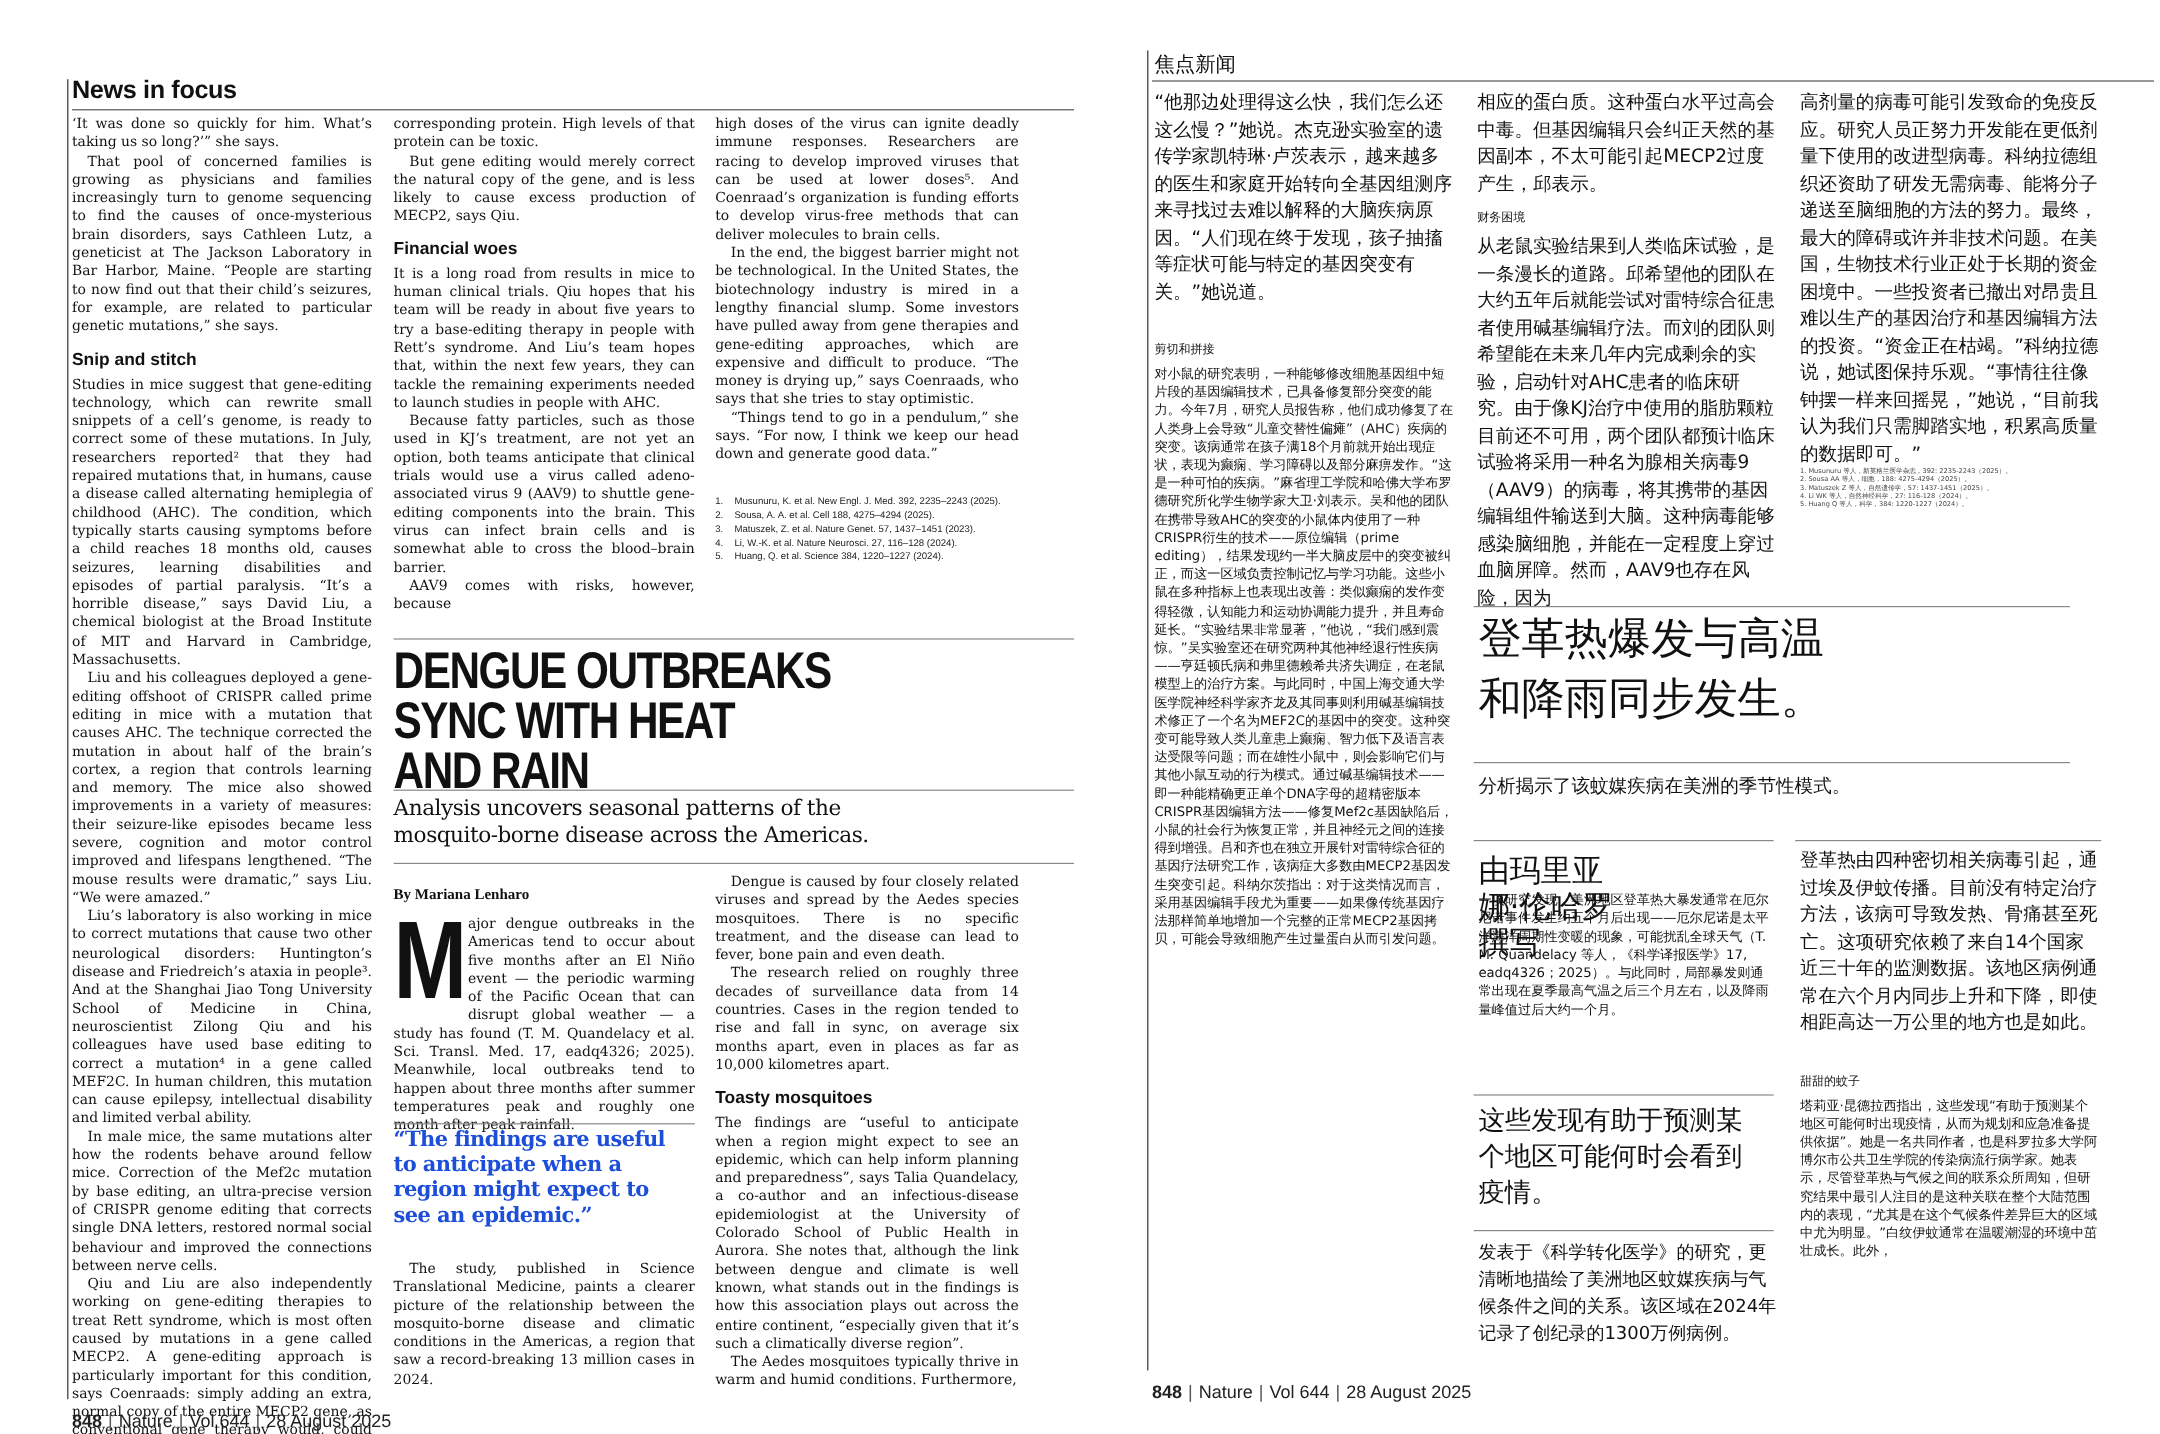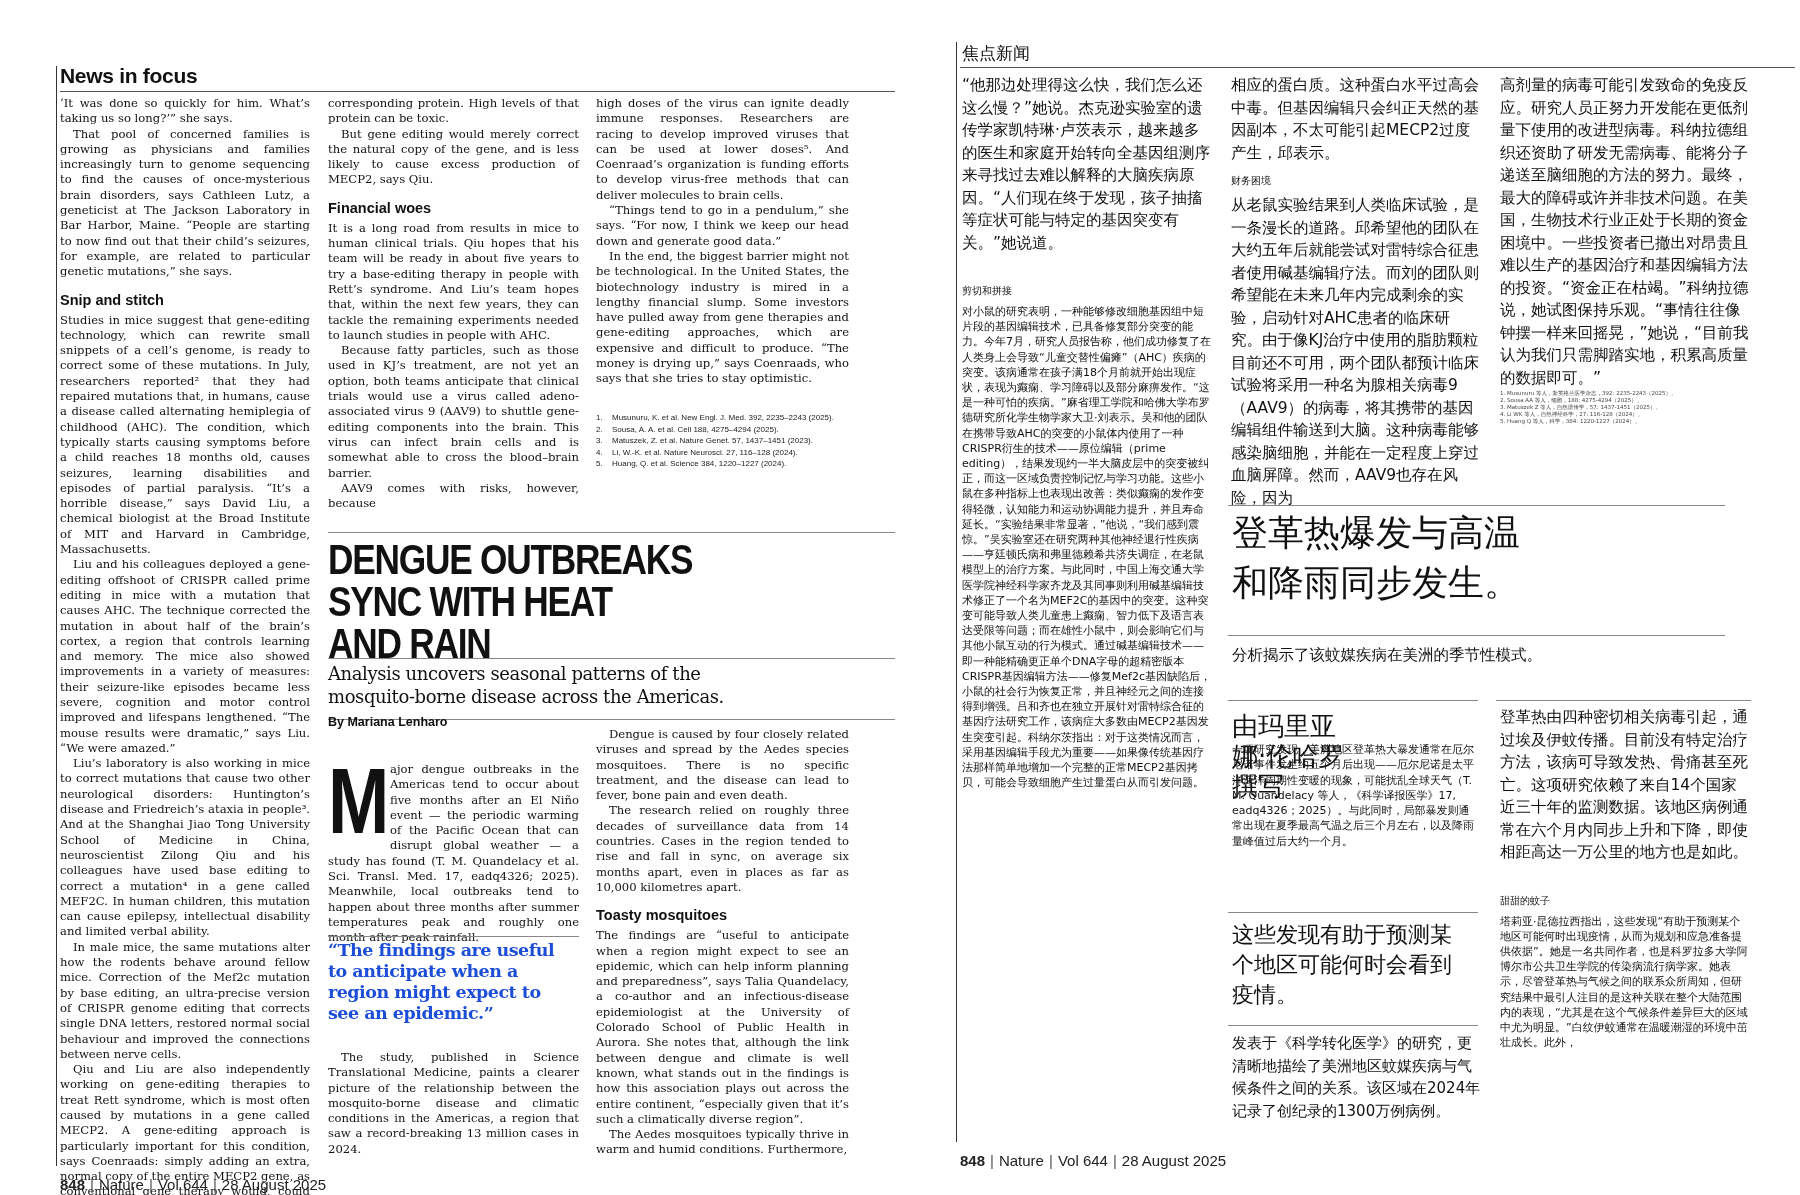--- a/index.html
+++ b/index.html
@@ -71,22 +71,22 @@
     <p class="noindent">corresponding protein. High levels of that protein can be toxic.</p>
     <p>But gene editing would merely correct the natural copy of the gene, and is less likely to cause excess production of MECP2, says Qiu.</p>
     <h3>Financial woes</h3>
     <p class="noindent">It is a long road from results in mice to human clinical trials. Qiu hopes that his team will be ready in about five years to try a base-editing therapy in people with Rett’s syndrome. And Liu’s team hopes that, within the next few years, they can tackle the remaining experiments needed to launch studies in people with AHC.</p>
     <p>Because fatty particles, such as those used in KJ’s treatment, are not yet an option, both teams anticipate that clinical trials would use a virus called adeno-associated virus 9 (AAV9) to shuttle gene-editing components into the brain. This virus can infect brain cells and is somewhat able to cross the blood–brain barrier.</p>
     <p>AAV9 comes with risks, however, because</p>
   </div>
 
   <div class="col" style="left:596px; top:72px; width:253px;">
     <p class="noindent">high doses of the virus can ignite deadly immune responses. Researchers are racing to develop improved viruses that can be used at lower doses⁵. And Coenraad’s organization is funding efforts to develop virus-free methods that can deliver molecules to brain cells.</p>
+    <p>In the end, the biggest barrier might not be technological. In the United States, the biotechnology industry is mired in a lengthy financial slump. Some investors have pulled away from gene therapies and gene-editing approaches, which are expensive and difficult to produce. “The money is drying up,” says Coenraads, who says that she tries to stay optimistic.</p>
     <p>“Things tend to go in a pendulum,” she says. “For now, I think we keep our head down and generate good data.”</p>
-    <p>In the end, the biggest barrier might not be technological. In the United States, the biotechnology industry is mired in a lengthy financial slump. Some investors have pulled away from gene therapies and gene-editing approaches, which are expensive and difficult to produce. “The money is drying up,” says Coenraads, who says that she tries to stay optimistic.</p>
   </div>
 
   <ul class="refs" style="left:596px; top:388px; width:260px;">
     <li>
         <span class="num">1.</span>
         <span>Musunuru, K. et al. New Engl. J. Med. 392, 2235–2243 (2025).</span>
       </li>
     <li>
         <span class="num">2.</span>
         <span>Sousa, A. A. et al. Cell 188, 4275–4294 (2025).</span>
@@ -107,21 +107,21 @@
 
   <div class="hrule" style="left:328px; top:508px; width:567px; background:#888;"></div>
   <div class="headline" style="left:328px; top:514px;">
     <div>DENGUE OUTBREAKS</div>
     <div>SYNC WITH HEAT</div>
     <div>AND RAIN</div>
   </div>
   <div class="hrule" style="left:328px; top:634px; width:567px; background:#888;"></div>
   <div class="standfirst" style="left:328px; top:638px; width:420px;">Analysis uncovers seasonal patterns of the mosquito-borne disease across the Americas.</div>
   <div class="hrule" style="left:328px; top:695px; width:567px; background:#888;"></div>
-  <div class="byline" style="left:328px; top:691px;">By Mariana Lenharo</div>
+  <div class="byline" style="left:328px; top:714px;font-family:Liberation Serif, serif;">By Mariana Lenharo</div>
 
   <div class="col" style="left:328px; top:738px; width:251px;">
     <p class="noindent"><span class="dropcap">M</span><span>ajor dengue outbreaks in the Americas tend to occur about five months after an El Niño event — the periodic warming of the Pacific Ocean that can disrupt global weather — a study has found (T. M. Quandelacy et al. Sci. Transl. Med. 17, eadq4326; 2025). Meanwhile, local outbreaks tend to happen about three months after summer temperatures peak and roughly one month after peak rainfall.</span></p>
   </div>
   <div class="hrule" style="left:328px; top:912px; width:251px; background:#888;"></div>
   <div class="pullquote" style="left:328px; top:916px; width:230px;">“The findings are useful to anticipate when a region might expect to see an epidemic.”</div>
   <div class="col" style="left:328px; top:1026px; width:251px;">
     <p>The study, published in Science Translational Medicine, paints a clearer picture of the relationship between the mosquito-borne disease and climatic conditions in the Americas, a region that saw a record-breaking 13 million cases in 2024.</p>
   </div>
 

